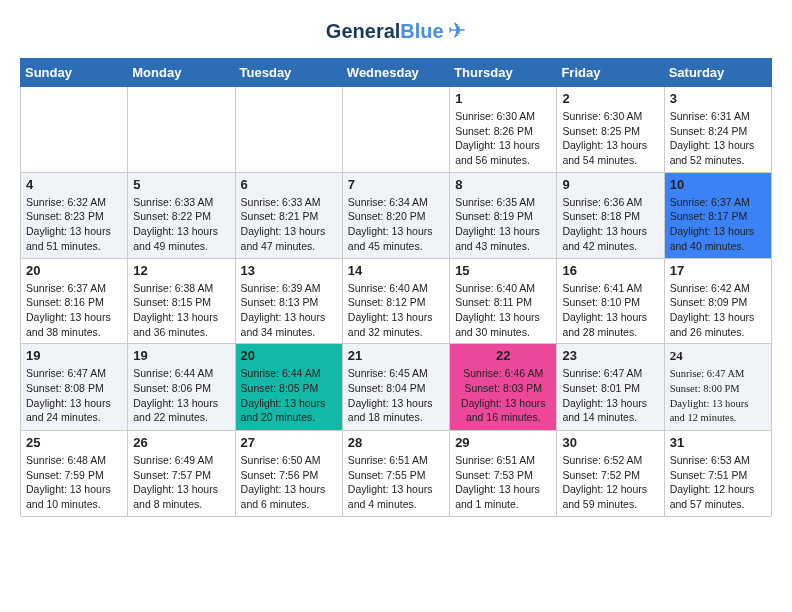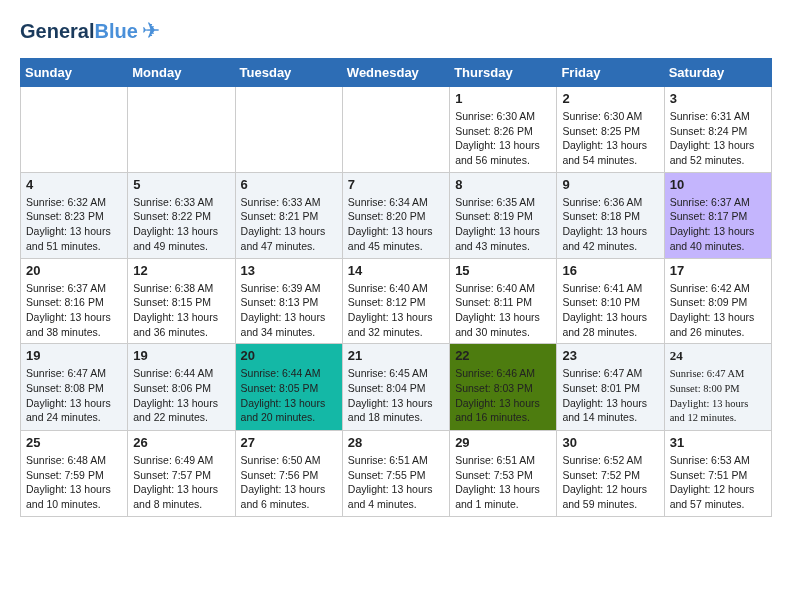--- a/index.html
+++ b/index.html
@@ -5,21 +5,21 @@
     * { box-sizing: border-box; margin: 0; padding: 0; }
     body {
       font-family: Arial, sans-serif;
       background: #fff;
       width: 792px;
       min-height: 612px;
       padding: 20px;
     }
     .header {
       display: flex;
-      justify-content: flex-start;
+      justify-content: center;
       align-items: flex-start;
       margin-bottom: 10px;
     }
     .logo {
       display: flex;
       flex-direction: column;
       align-items: flex-start;
     }
     .title-block {
       text-align: right;
@@ -161,21 +161,21 @@
           <div class="cell-content" style="white-space: pre-line;">Sunrise: 6:35 AM
 Sunset: 8:19 PM
 Daylight: 13 hours and 43 minutes.</div>
         </td>
         <td style="background-color: rgb(240, 244, 248);">
           <span class="day-number">9</span>
           <div class="cell-content" style="white-space: pre-line;">Sunrise: 6:36 AM
 Sunset: 8:18 PM
 Daylight: 13 hours and 42 minutes.</div>
         </td>
-        <td style="background-color: #c4b5fd;">
+        <td style="background-color: #3b82f6;">
           <span class="day-number">10</span>
           <div class="cell-content" style="white-space: pre-line;">Sunrise: 6:37 AM
 Sunset: 8:17 PM
 Daylight: 13 hours and 40 minutes.</div>
         </td>
       </tr>
       <tr>
         <td>
           <span class="day-number">20</span>
           <div class="cell-content" style="white-space: pre-line;">Sunrise: 6:37 AM
@@ -237,21 +237,21 @@
           <div class="cell-content" style="white-space: pre-line;">Sunrise: 6:44 AM
 Sunset: 8:05 PM
 Daylight: 13 hours and 20 minutes.</div>
         </td>
         <td style="background-color: rgb(240, 244, 248);">
           <span class="day-number">21</span>
           <div class="cell-content" style="white-space: pre-line;">Sunrise: 6:45 AM
 Sunset: 8:04 PM
 Daylight: 13 hours and 18 minutes.</div>
         </td>
-        <td style="background-color: #4d7c0f;">
+        <td style="background-color: #ec4899; text-align: center;">
           <span class="day-number">22</span>
           <div class="cell-content" style="white-space: pre-line;">Sunrise: 6:46 AM
 Sunset: 8:03 PM
 Daylight: 13 hours and 16 minutes.</div>
         </td>
         <td style="background-color: rgb(240, 244, 248);">
           <span class="day-number">23</span>
           <div class="cell-content" style="white-space: pre-line;">Sunrise: 6:47 AM
 Sunset: 8:01 PM
 Daylight: 13 hours and 14 minutes.</div>

